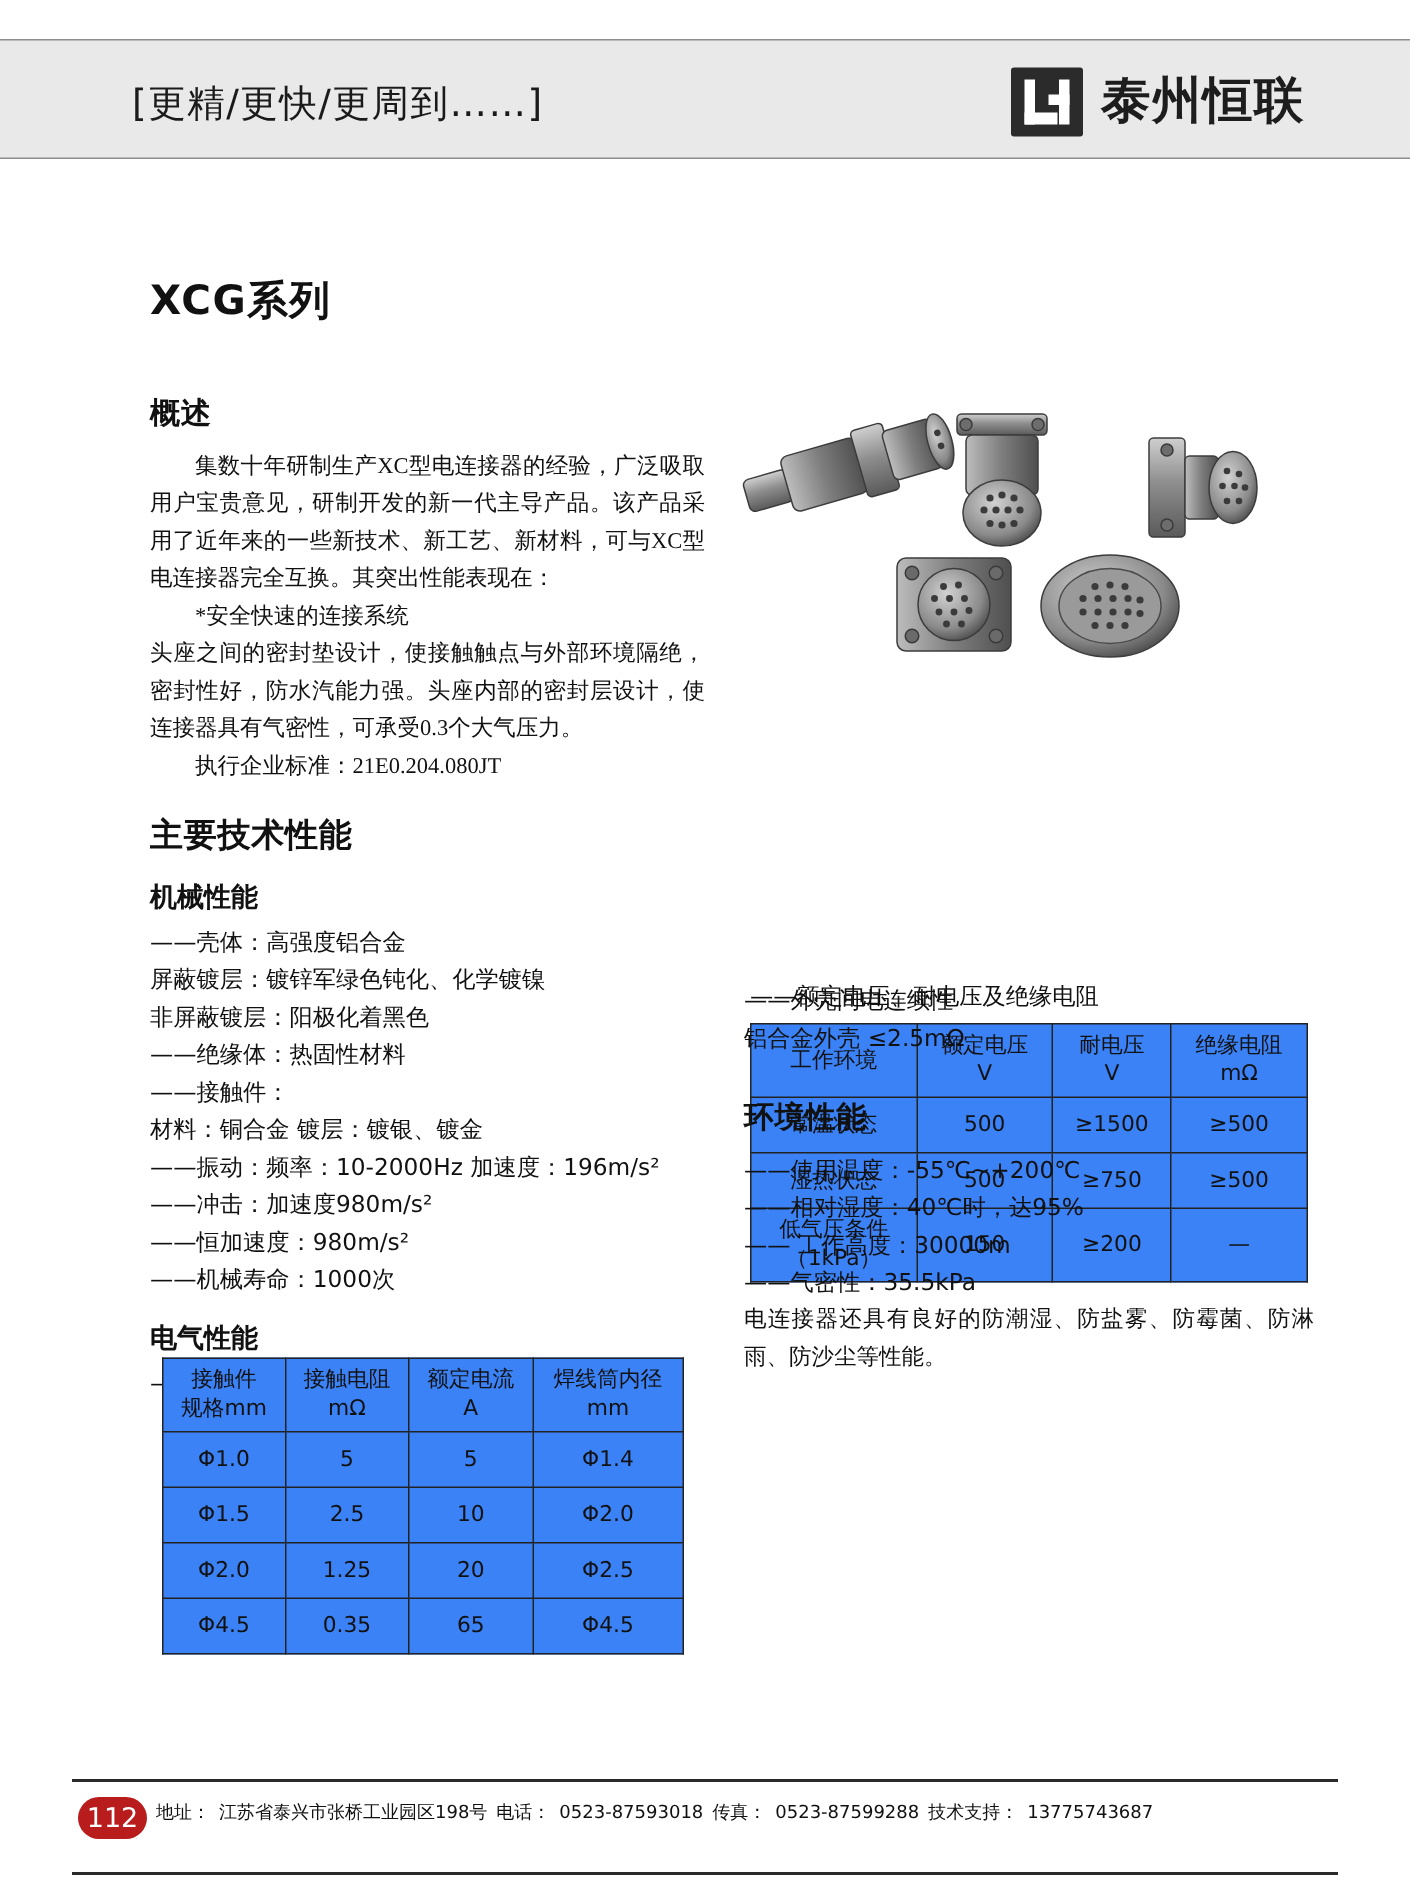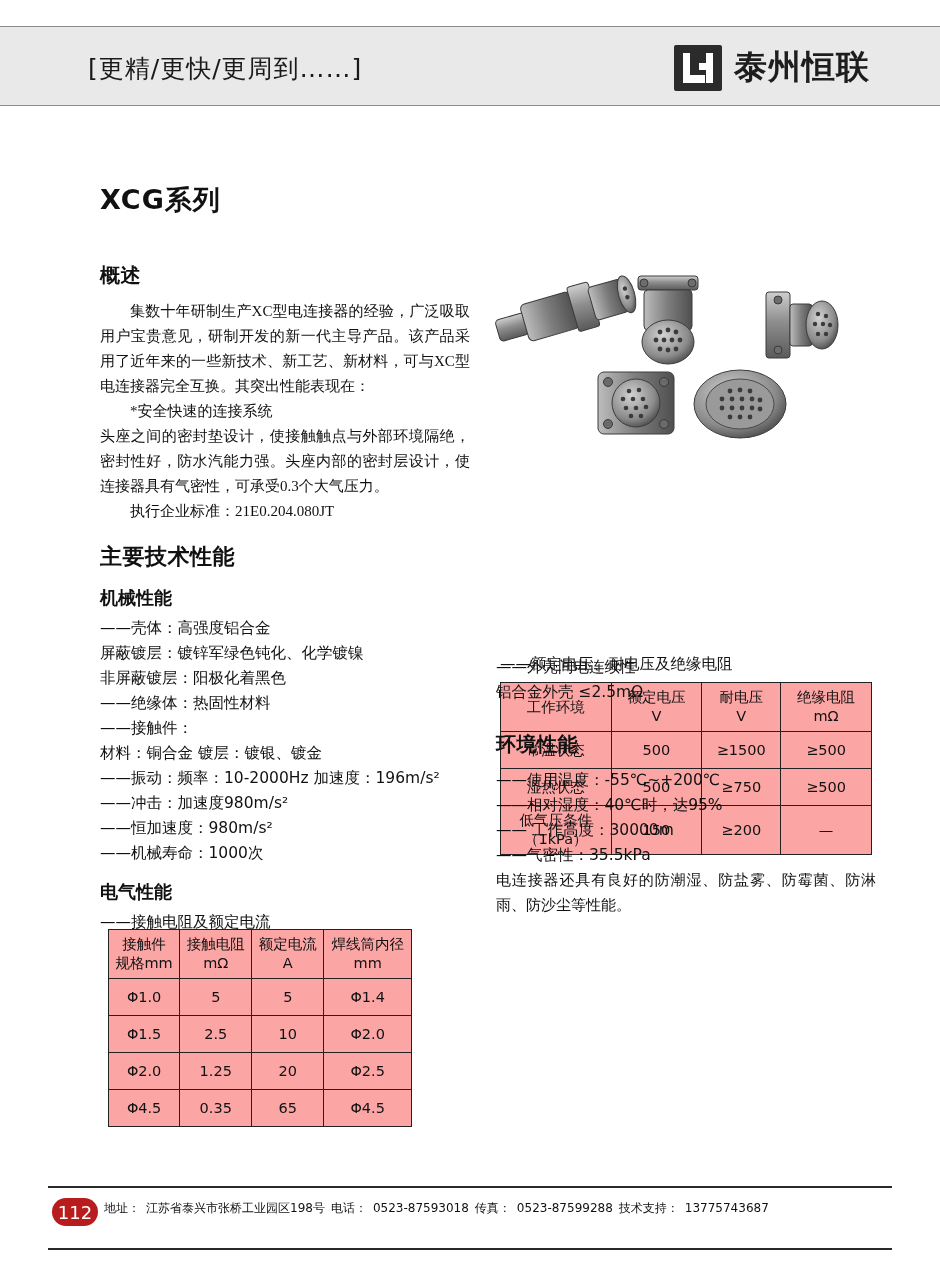--- a/index.html
+++ b/index.html
@@ -163,36 +163,36 @@
     height: 200px;
     background: #ffffff;
   }
   .photo svg { display: block; }
 
   
   table.spec {
     border-collapse: collapse;
     font-family: "DejaVu Sans", "Liberation Sans", sans-serif;
     font-size: 14.5px;
-    background: #fca5a5;
+    background: #3b82f6;
   }
   table.spec td, table.spec th {
     border: 1px solid #222;
     text-align: center;
     vertical-align: middle;
     padding: 5px 4px;
     font-weight: normal;
     line-height: 19px;
   }
 
   .tbl-contact {
     position: absolute;
-    top: 929px;
+    top: 905px;
     left: 108px;
-    width: 304px;
+    width: 348px;
   }
   .tbl-contact td, .tbl-contact th { height: 26px; }
 
   .tbl-voltage {
     position: absolute;
     top: 682px;
     left: 500px;
     width: 372px;
   }
   .tbl-voltage td, .tbl-voltage th { height: 26px; }

